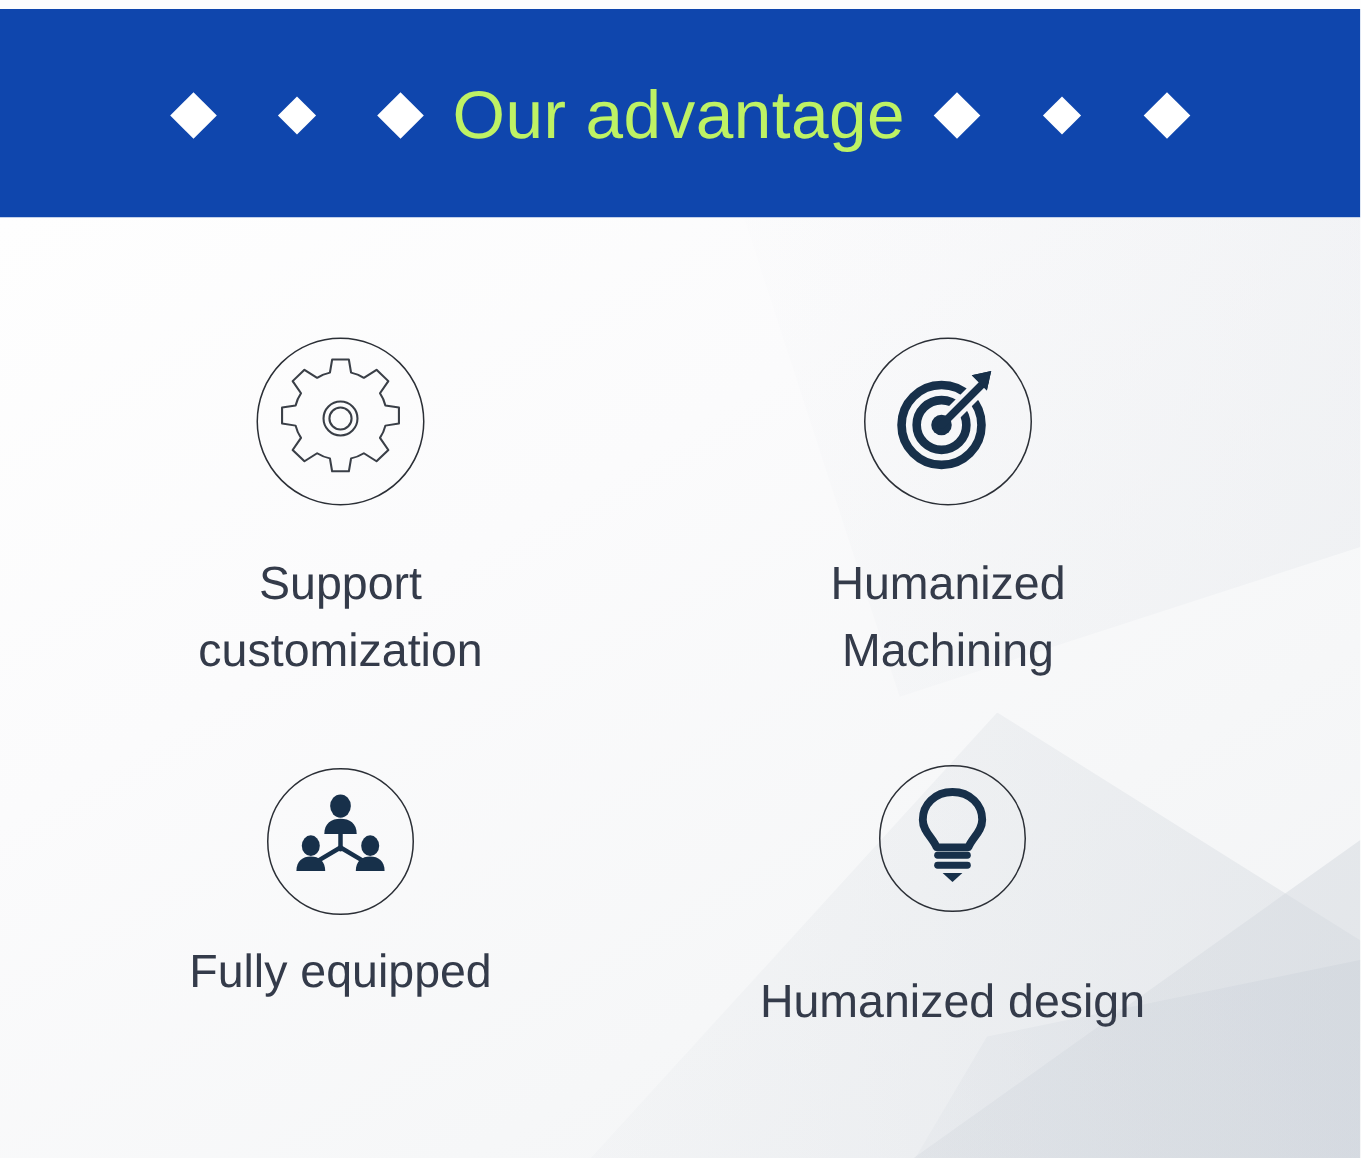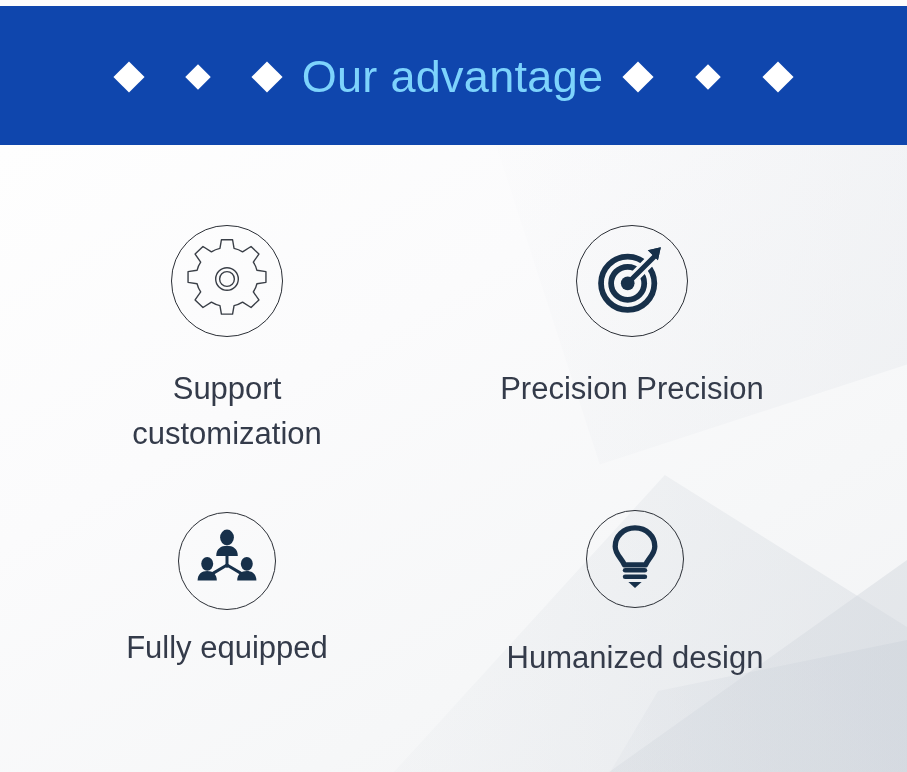--- a/index.html
+++ b/index.html
@@ -47,21 +47,21 @@
     transform: rotate(45deg);
     flex: 0 0 auto;
   }
   .d-lg { width: 22px; height: 22px; }
   .d-sm { width: 18px; height: 18px; }
   .gap-a { width: 49px; height: 1px; flex: 0 0 auto; }
   .gap-b { width: 50px; height: 1px; flex: 0 0 auto; }
   .gap-title { width: 24px; height: 1px; flex: 0 0 auto; }
 
   #header-title {
-    color: #7dd3fc;
+    color: #bef264;
     font-size: 45px;
     font-weight: 400;
     letter-spacing: 0.3px;
     line-height: 1;
     white-space: nowrap;
     font-family: "Liberation Sans", sans-serif;
   }
 
   
   #body-area {
@@ -152,21 +152,21 @@
   #card-3 { left: 485px; top: 365px; width: 300px; }
 
   #card-0 .icon-circle { width: 112px; height: 112px; }
   #card-1 .icon-circle { width: 112px; height: 112px; }
   #card-2 .icon-circle { width: 98px;  height: 98px; }
   #card-3 .icon-circle { width: 98px;  height: 98px; }
 
   #card-0 .card-label { margin-top: 30px; }
   #card-1 .card-label { margin-top: 30px; }
   #card-2 .card-label { margin-top: 16px; }
-  #card-3 .card-label { margin-top: 28px; }
+  #card-3 .card-label { margin-top: 38px; }
 </style>
 </head>
 <body>
 
 <div id="page">
 
   <div id="header-band">
     <div id="header-inner">
 
       <span class="diamond d-lg"></span>
@@ -243,21 +243,21 @@
                 <circle cx="44" cy="56" r="37" fill="none" stroke="#17304a" stroke-width="8"></circle>
                 <circle cx="44" cy="56" r="23" fill="none" stroke="#17304a" stroke-width="8"></circle>
               </g>
               <circle cx="44" cy="56" r="9.5" fill="#17304a"></circle>
               <path d="M44 56 L84 16" stroke="#17304a" stroke-width="7" stroke-linecap="round" fill="none"></path>
               <path d="M72 10 L90 6 L86 24 L79 17 Z" fill="#17304a"></path>
               <path d="M86 24 L90 6 L72 10 Z" fill="#17304a"></path>
             </svg>
           </span>
         </div>
-        <div class="card-label">Precision Precision</div>
+        <div class="card-label">Humanized Machining</div>
       </div>
 
       <div class="card" id="card-2">
         <div class="icon-circle">
           <span>
             <svg width="66" height="62" viewBox="0 0 110 100" aria-hidden="true">
               <g stroke="#17304a" stroke-width="5" fill="none" stroke-linecap="round">
                 <path d="M55 38 L55 62"></path>
                 <path d="M55 60 L28 76"></path>
                 <path d="M55 60 L82 76"></path>

